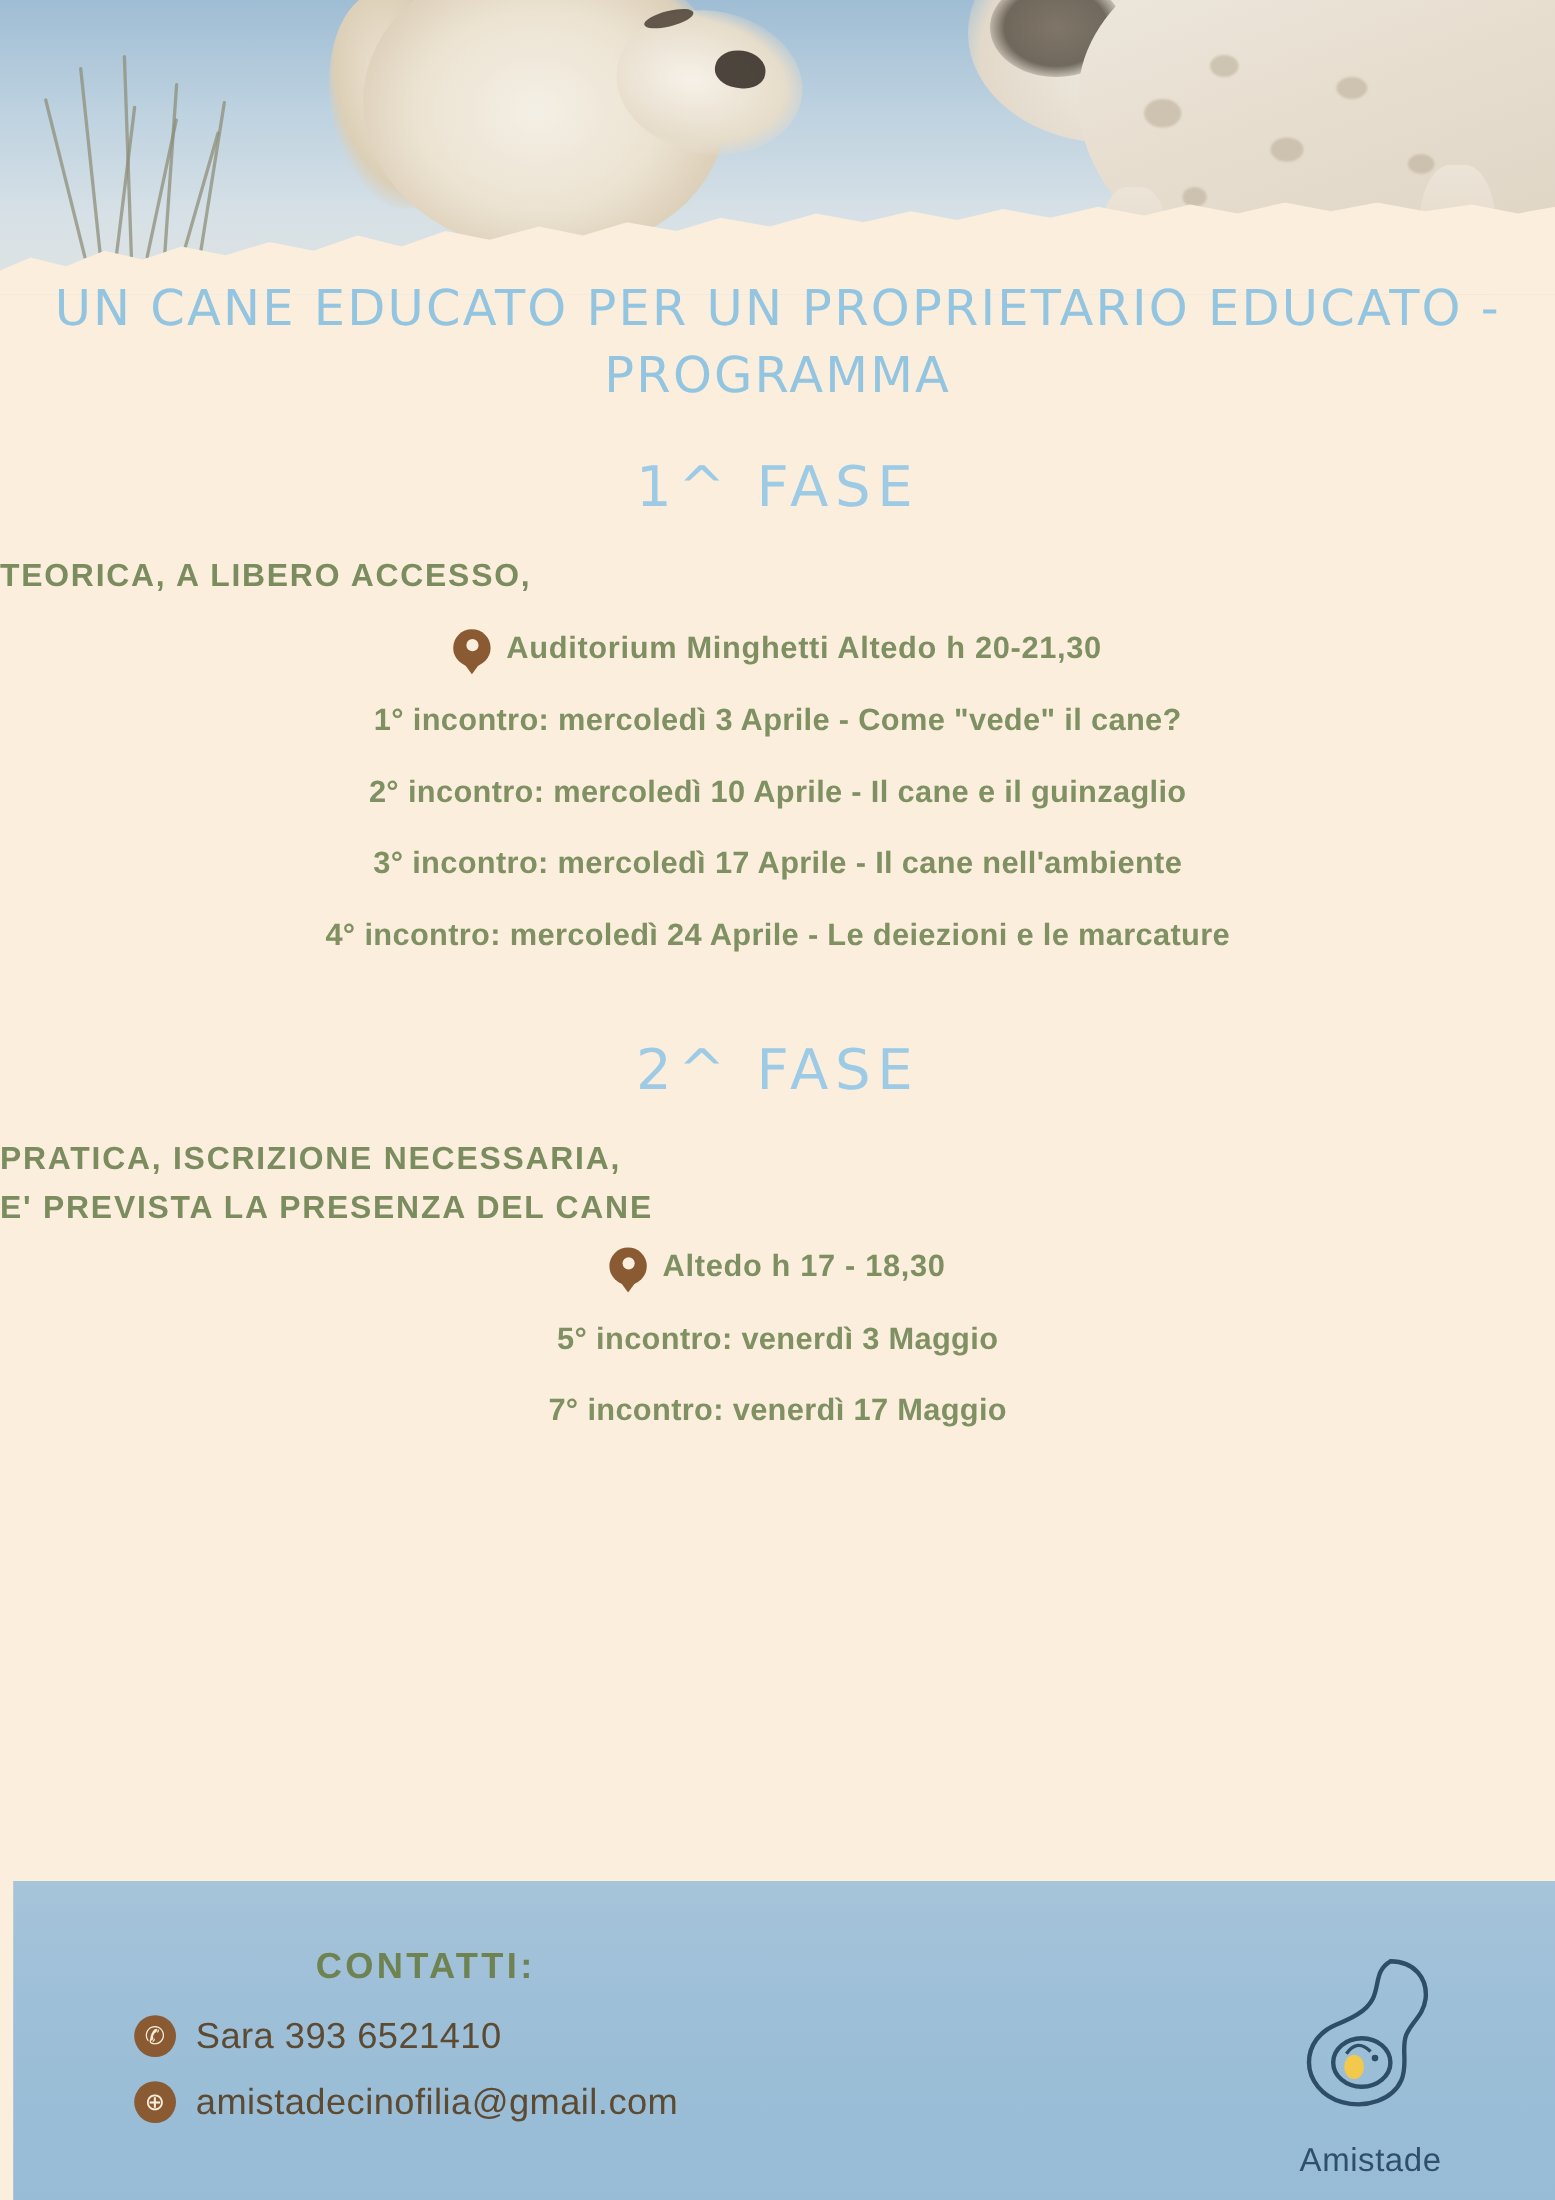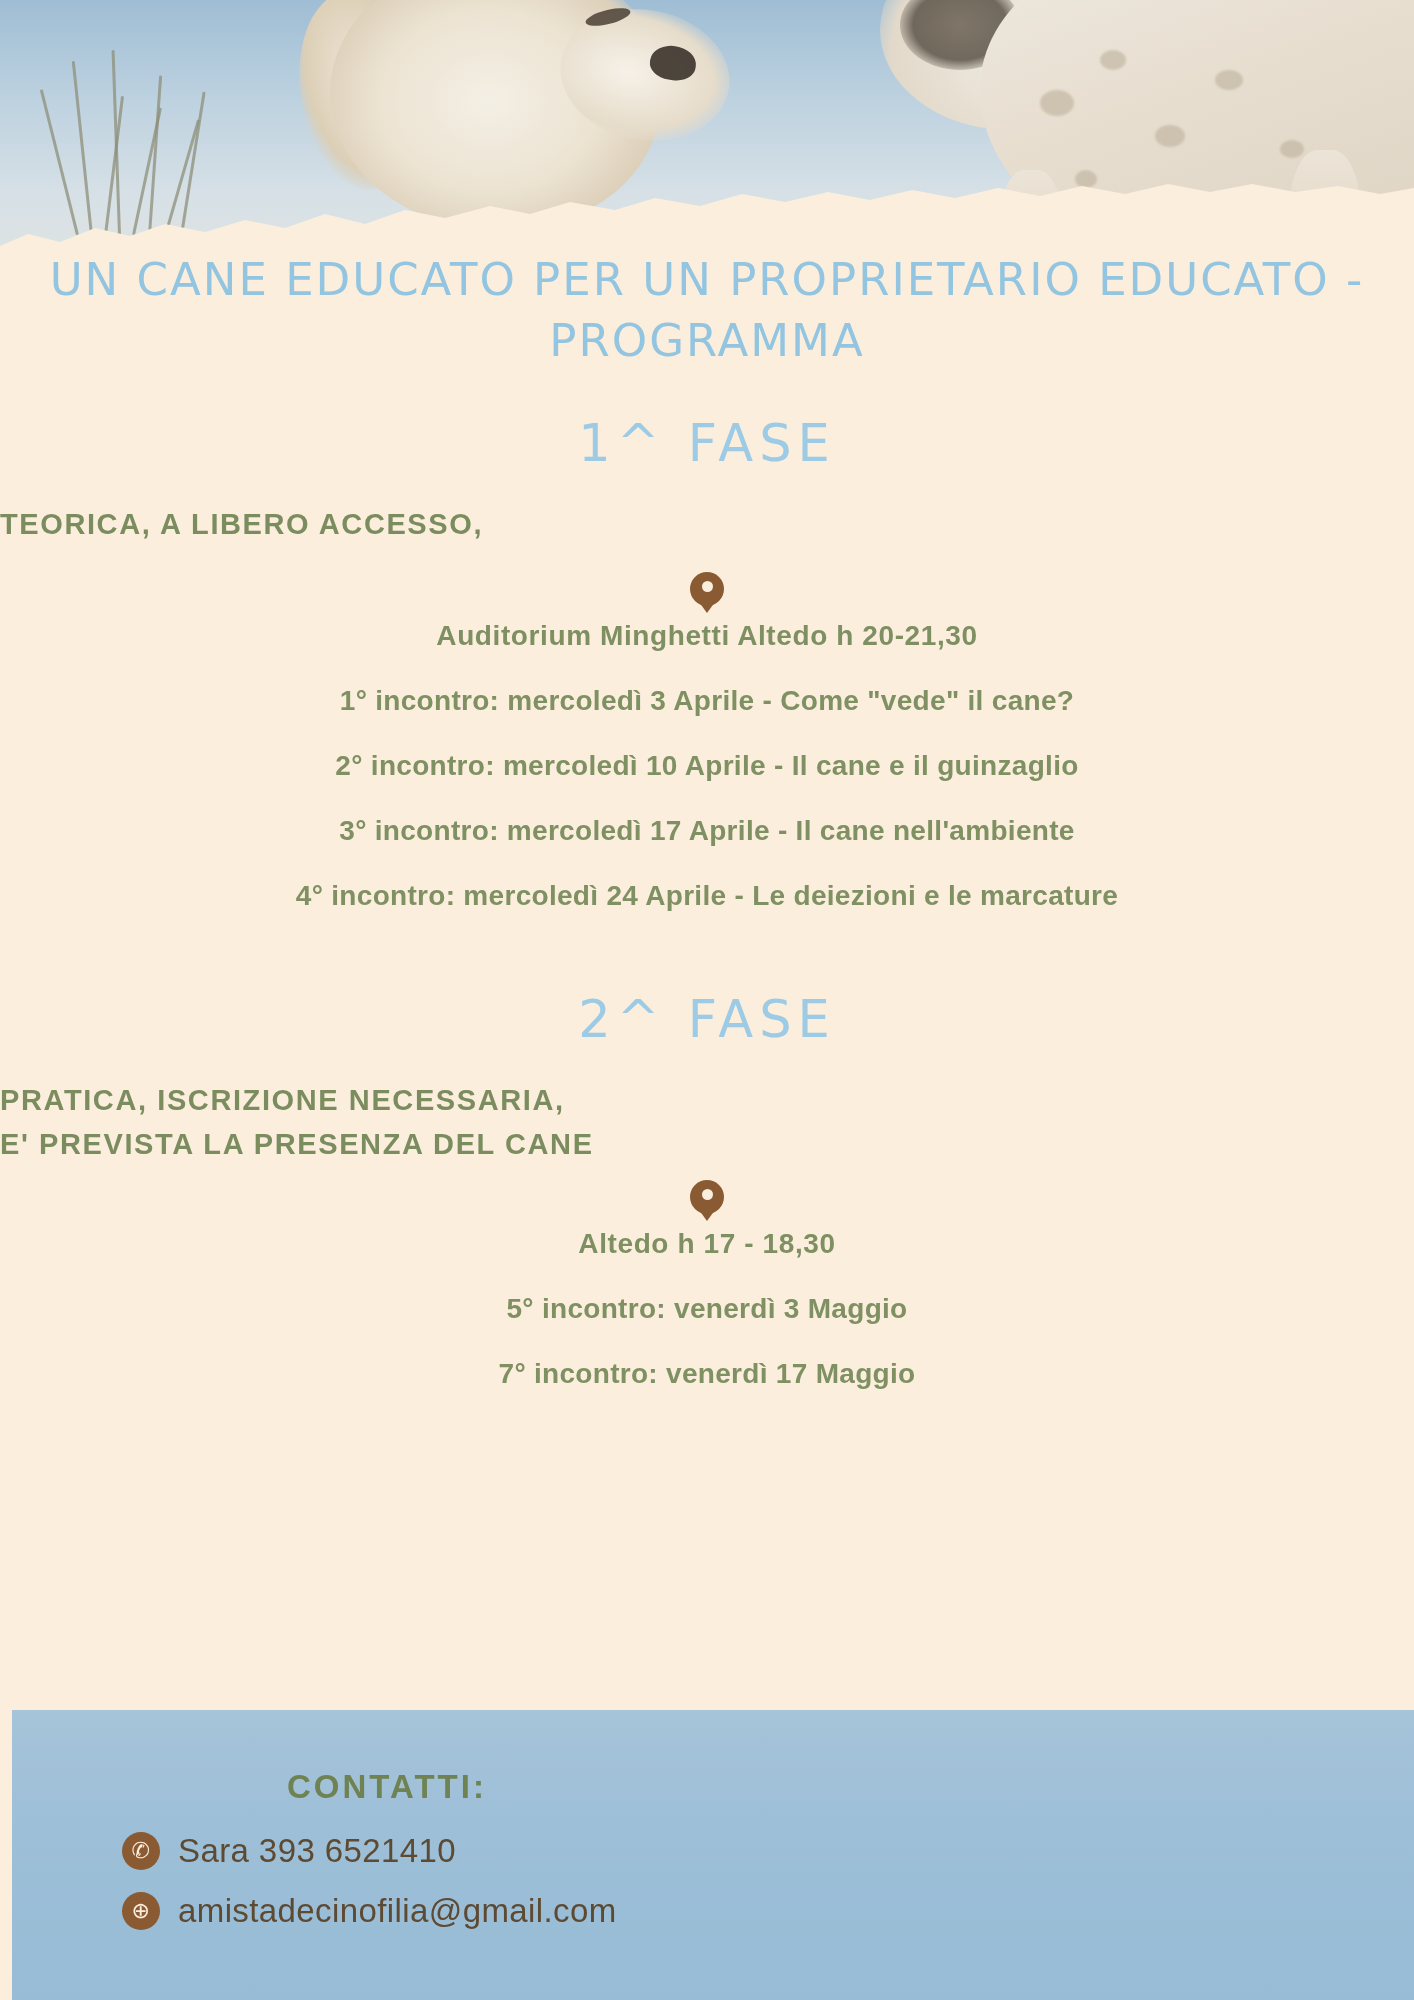--- a/index.html
+++ b/index.html
@@ -171,21 +171,20 @@
   .place-line {
     display: flex;
     align-items: center;
     justify-content: center;
     gap: 14px;
     margin-top: 26px;
     color: #7e8f62;
     font-size: 28px;
     font-weight: bold;
     letter-spacing: .6px;
-    flex-direction: column;
   }
   .pin {
     display: inline-flex;
     width: 34px; height: 34px;
     border-radius: 50% 50% 50% 50%;
     background: #8a5a32;
     position: relative;
     align-items: center;
     justify-content: center;
     flex: none;
@@ -364,14 +363,26 @@
     <div class="contact-row phone">
       <span class="circ-icon">✆</span>
       <span>Sara 393 6521410</span>
     </div>
 
     <div class="contact-row mail">
       <span class="circ-icon">⊕</span>
       <span>amistadecinofilia@gmail.com</span>
     </div>
 
+    <div class="logo">
+      <svg viewBox="0 0 200 180" width="200" height="180">
+        <path d="M118,16 C140,16 152,32 150,50 C148,66 136,72 132,84 C128,96 134,110 128,124 C120,142 96,150 74,144 C56,139 44,124 44,108 C44,92 54,80 68,74 C82,68 96,62 102,50 C108,38 104,24 118,16 Z" fill="none" stroke="#2e4d66" stroke-width="4"></path>
+        <ellipse cx="92" cy="108" rx="26" ry="22" fill="none" stroke="#2e4d66" stroke-width="4"></ellipse>
+        <path d="M78,100 q10,-14 22,-2" fill="none" stroke="#2e4d66" stroke-width="3"></path>
+        <ellipse cx="85" cy="112" rx="9" ry="11" fill="#f2c94c"></ellipse>
+        <circle cx="104" cy="104" r="3" fill="#2e4d66"></circle>
+      </svg>
+      <div class="logo-text">
+        <span>A</span><span>mistade</span>
+      </div>
+    </div>
   </div>
 </div>
 
 </body></html>

